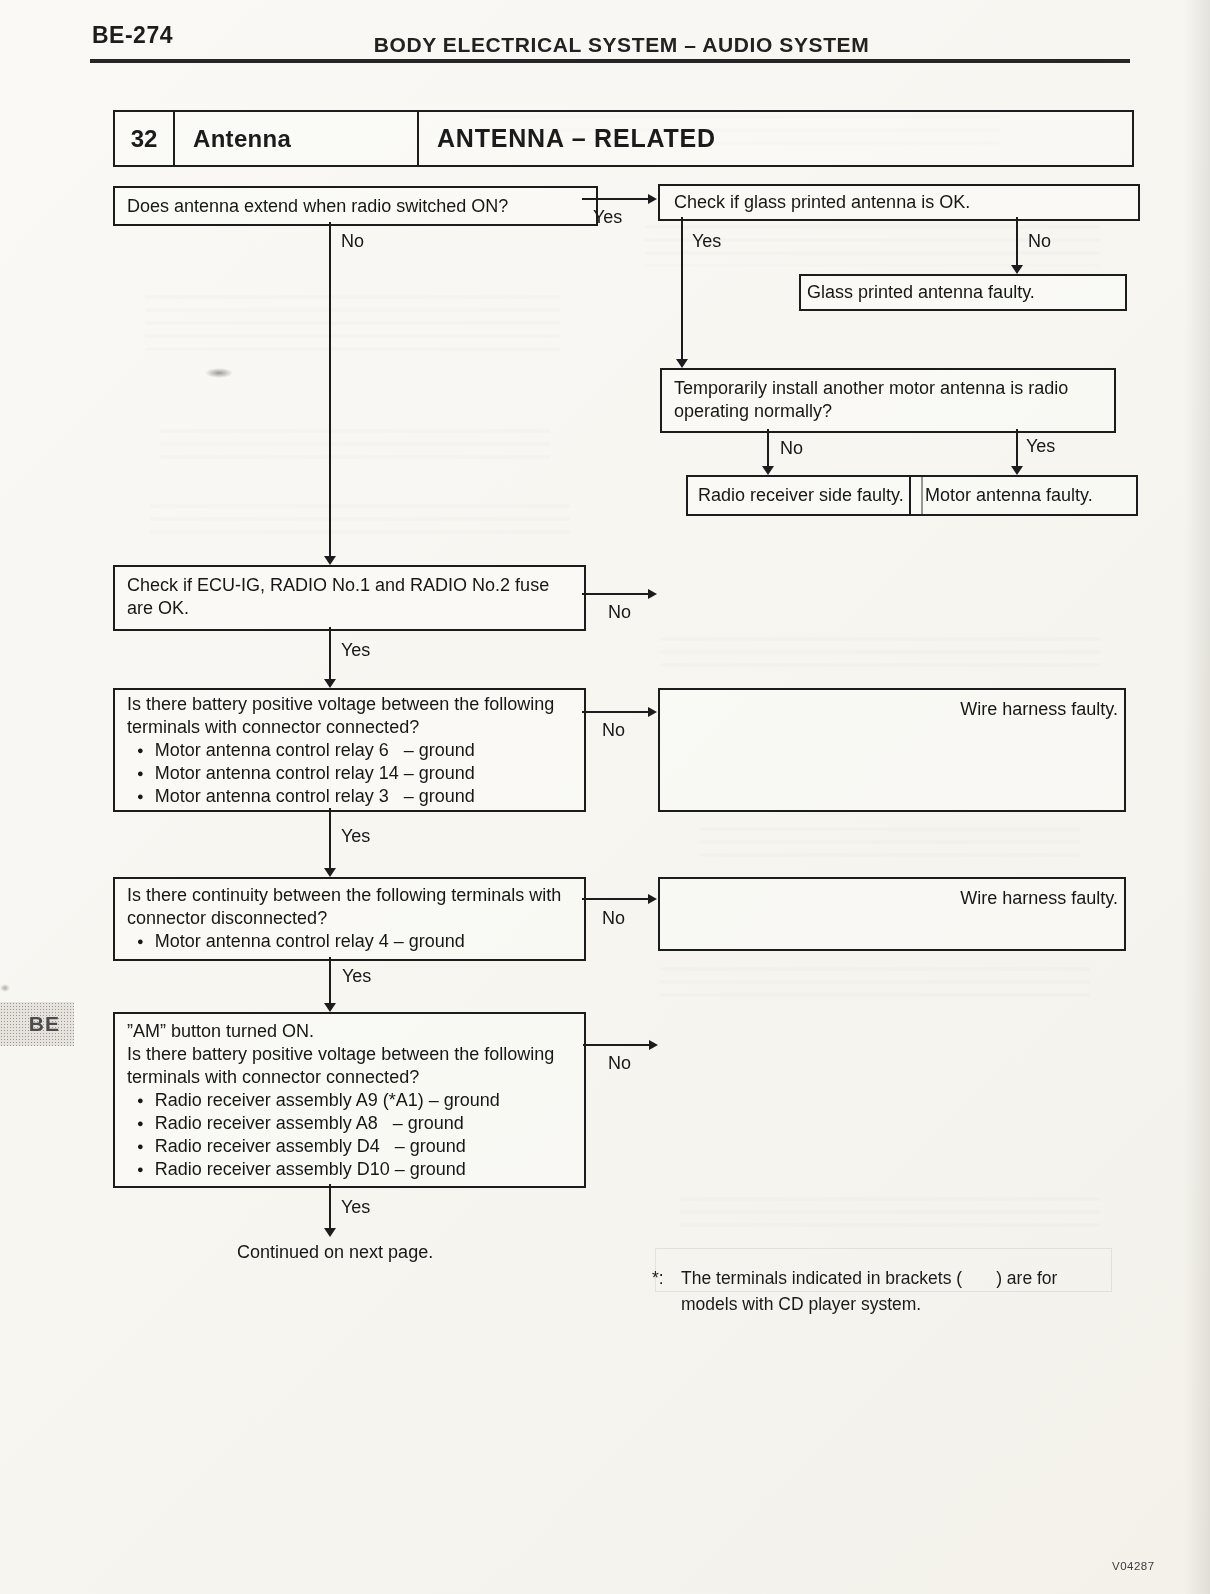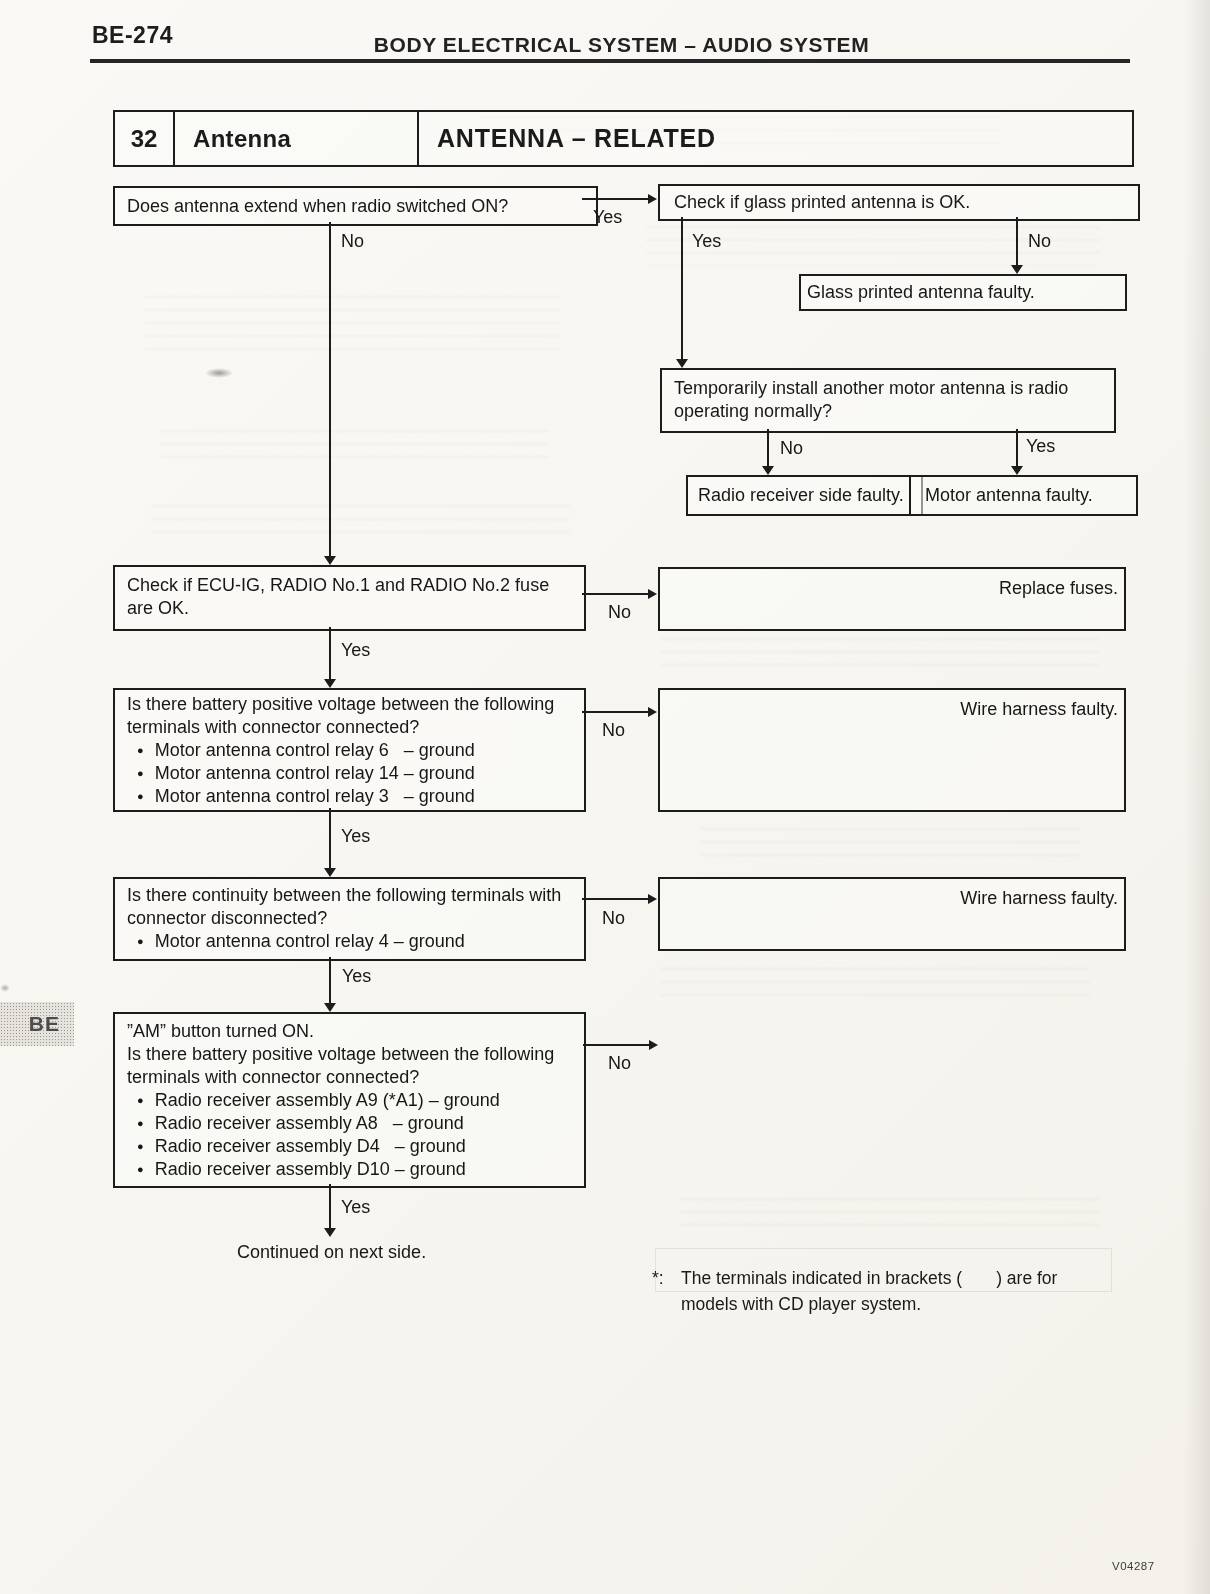--- a/index.html
+++ b/index.html
@@ -113,23 +113,20 @@
     <span>Motor antenna faulty.</span>
   </div>
 
   <div class="box lcol" style="top:565px;height:62px;">
     <div class="padq">
       <div class="qline">Check if ECU-IG, RADIO No.1 and RADIO No.2 fuse</div>
       <div class="qline">are OK.</div>
     </div>
   </div>
 
-  <div class="box rcol" style="top:567px;height:60px;">
-    <div class="padr"><span>Replace fuses.</span></div>
-  </div>
 
   <div class="box lcol" style="top:688px;height:120px;">
     <div style="padding:3px 4px 0 12px;">
       <div class="qline">Is there battery positive voltage between the following</div>
       <div class="qline">terminals with connector connected?</div>
       <div class="bullet-item">
           <span class="item-text">Motor antenna control relay 6   – ground</span>
         </div>
       <div class="bullet-item">
           <span class="item-text">Motor antenna control relay 14 – ground</span>
@@ -228,21 +225,21 @@
   <div class="blabel" style="left:342px;top:966px;">Yes</div>
 
   <div class="hline" style="left:583px;top:1044px;width:66px;"></div>
   <div class="ah-r" style="left:649px;top:1040px;"></div>
   <div class="blabel" style="left:608px;top:1053px;">No</div>
 
   <div class="vline" style="left:329px;top:1184px;height:44px;"></div>
   <div class="ah-d" style="left:324px;top:1228px;"></div>
   <div class="blabel" style="left:341px;top:1197px;">Yes</div>
 
-  <div class="note" style="left:237px;top:1242px;">Continued on next side.</div>
+  <div class="note" style="left:237px;top:1242px;">Continued on next page.</div>
 
   <div class="abs fn" style="left:652px;top:1265px;">*:</div>
   <div class="abs fn" style="left:681px;top:1265px;">The terminals indicated in brackets (       ) are for</div>
   <div class="abs fn" style="left:681px;top:1291px;">models with CD player system.</div>
 
   <div class="abs betab" style="left:0px;top:1002px;width:74px;height:44px;">BE</div>
 
   <div class="abs doccode" style="left:1112px;top:1560px;">V04287</div>
 
 </div>

